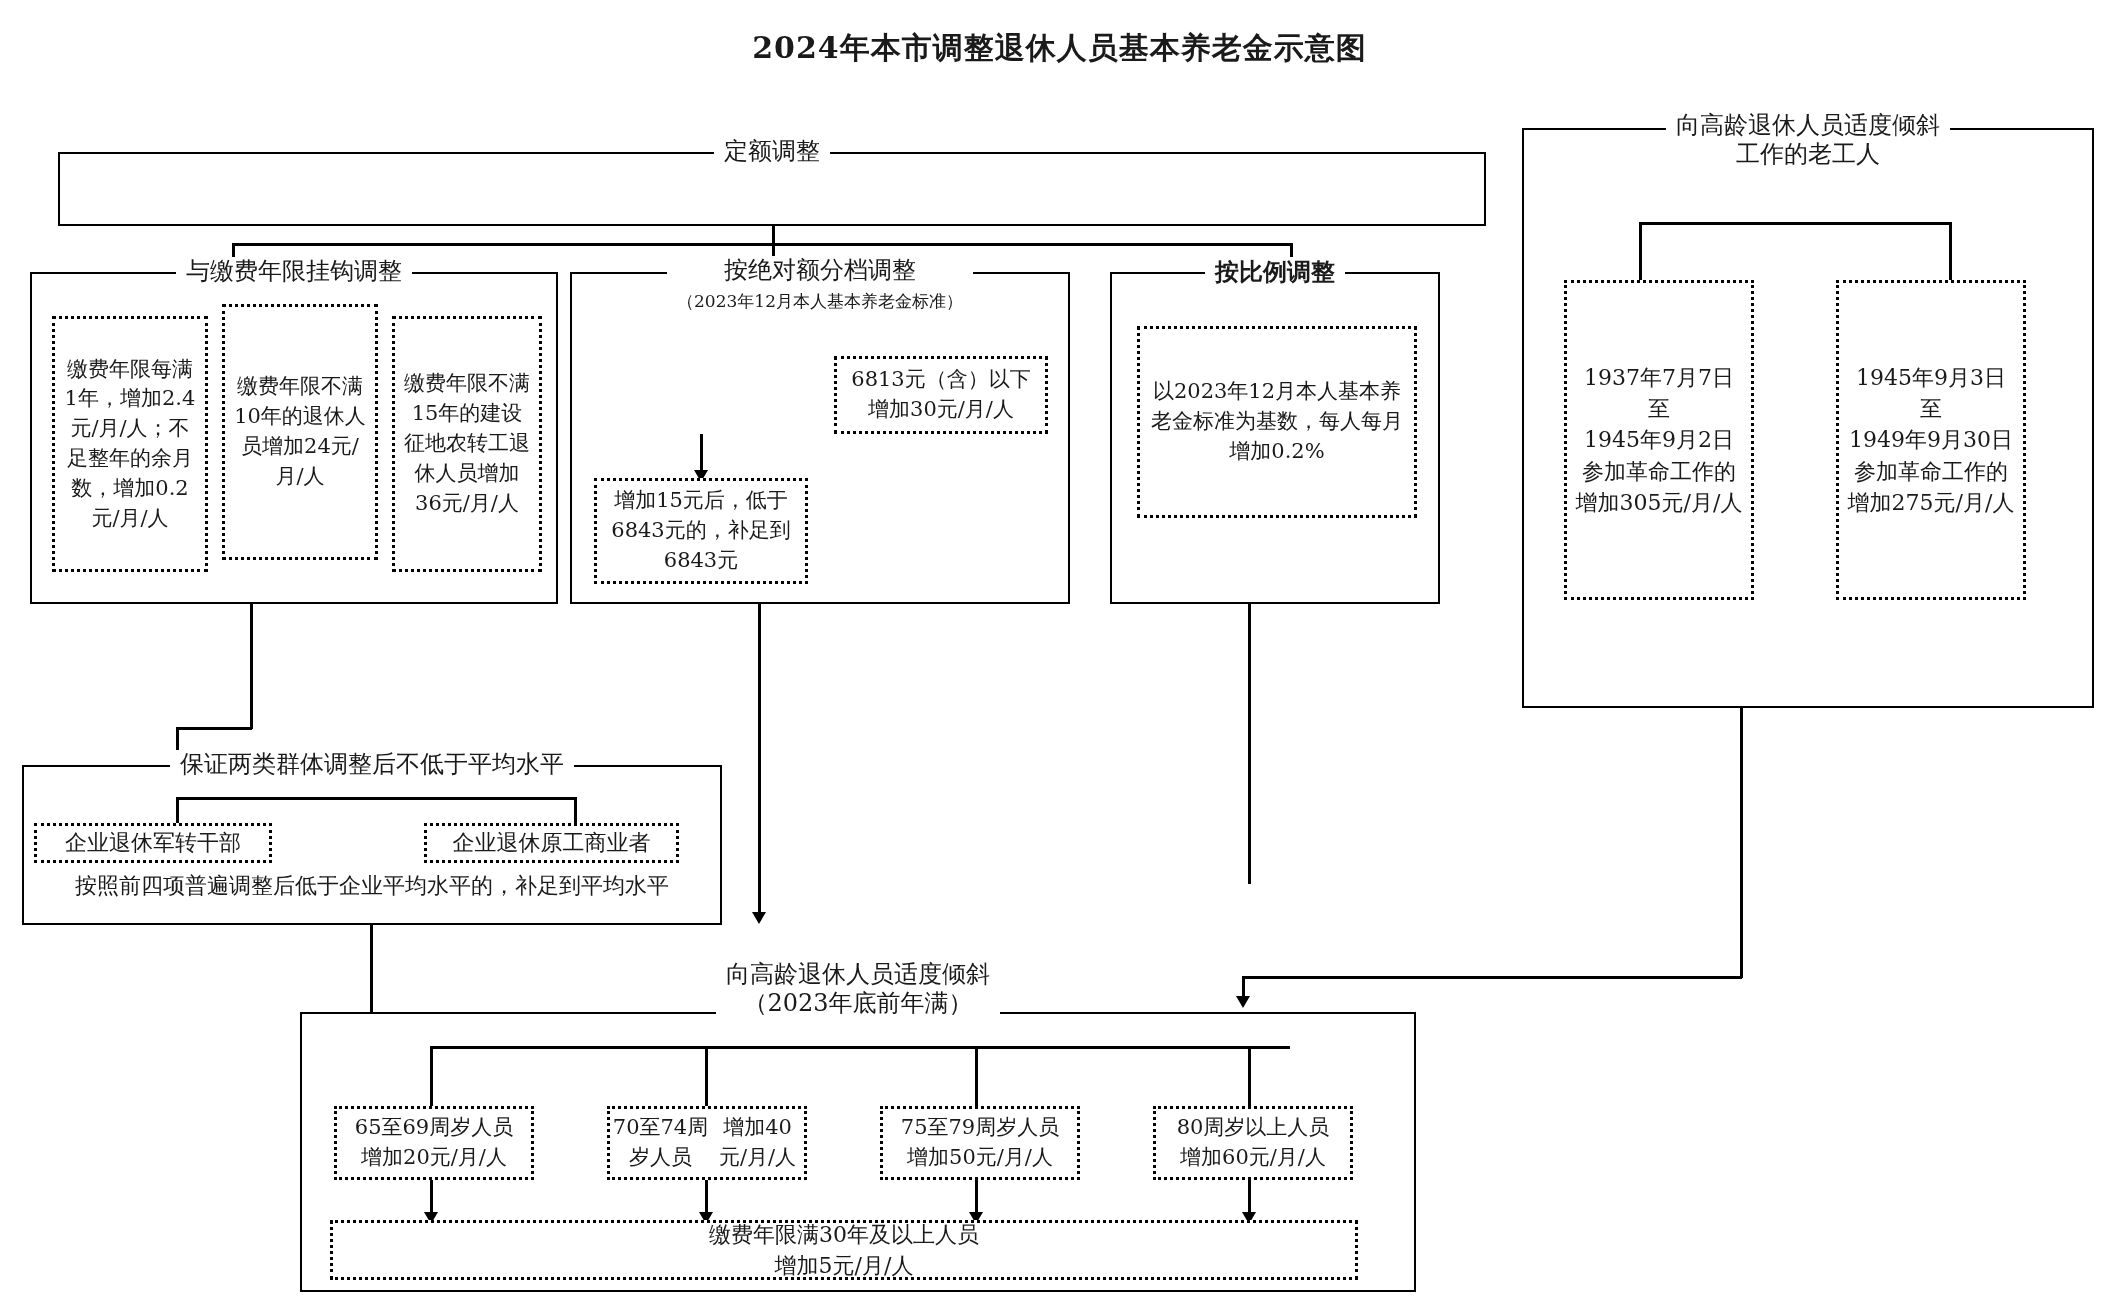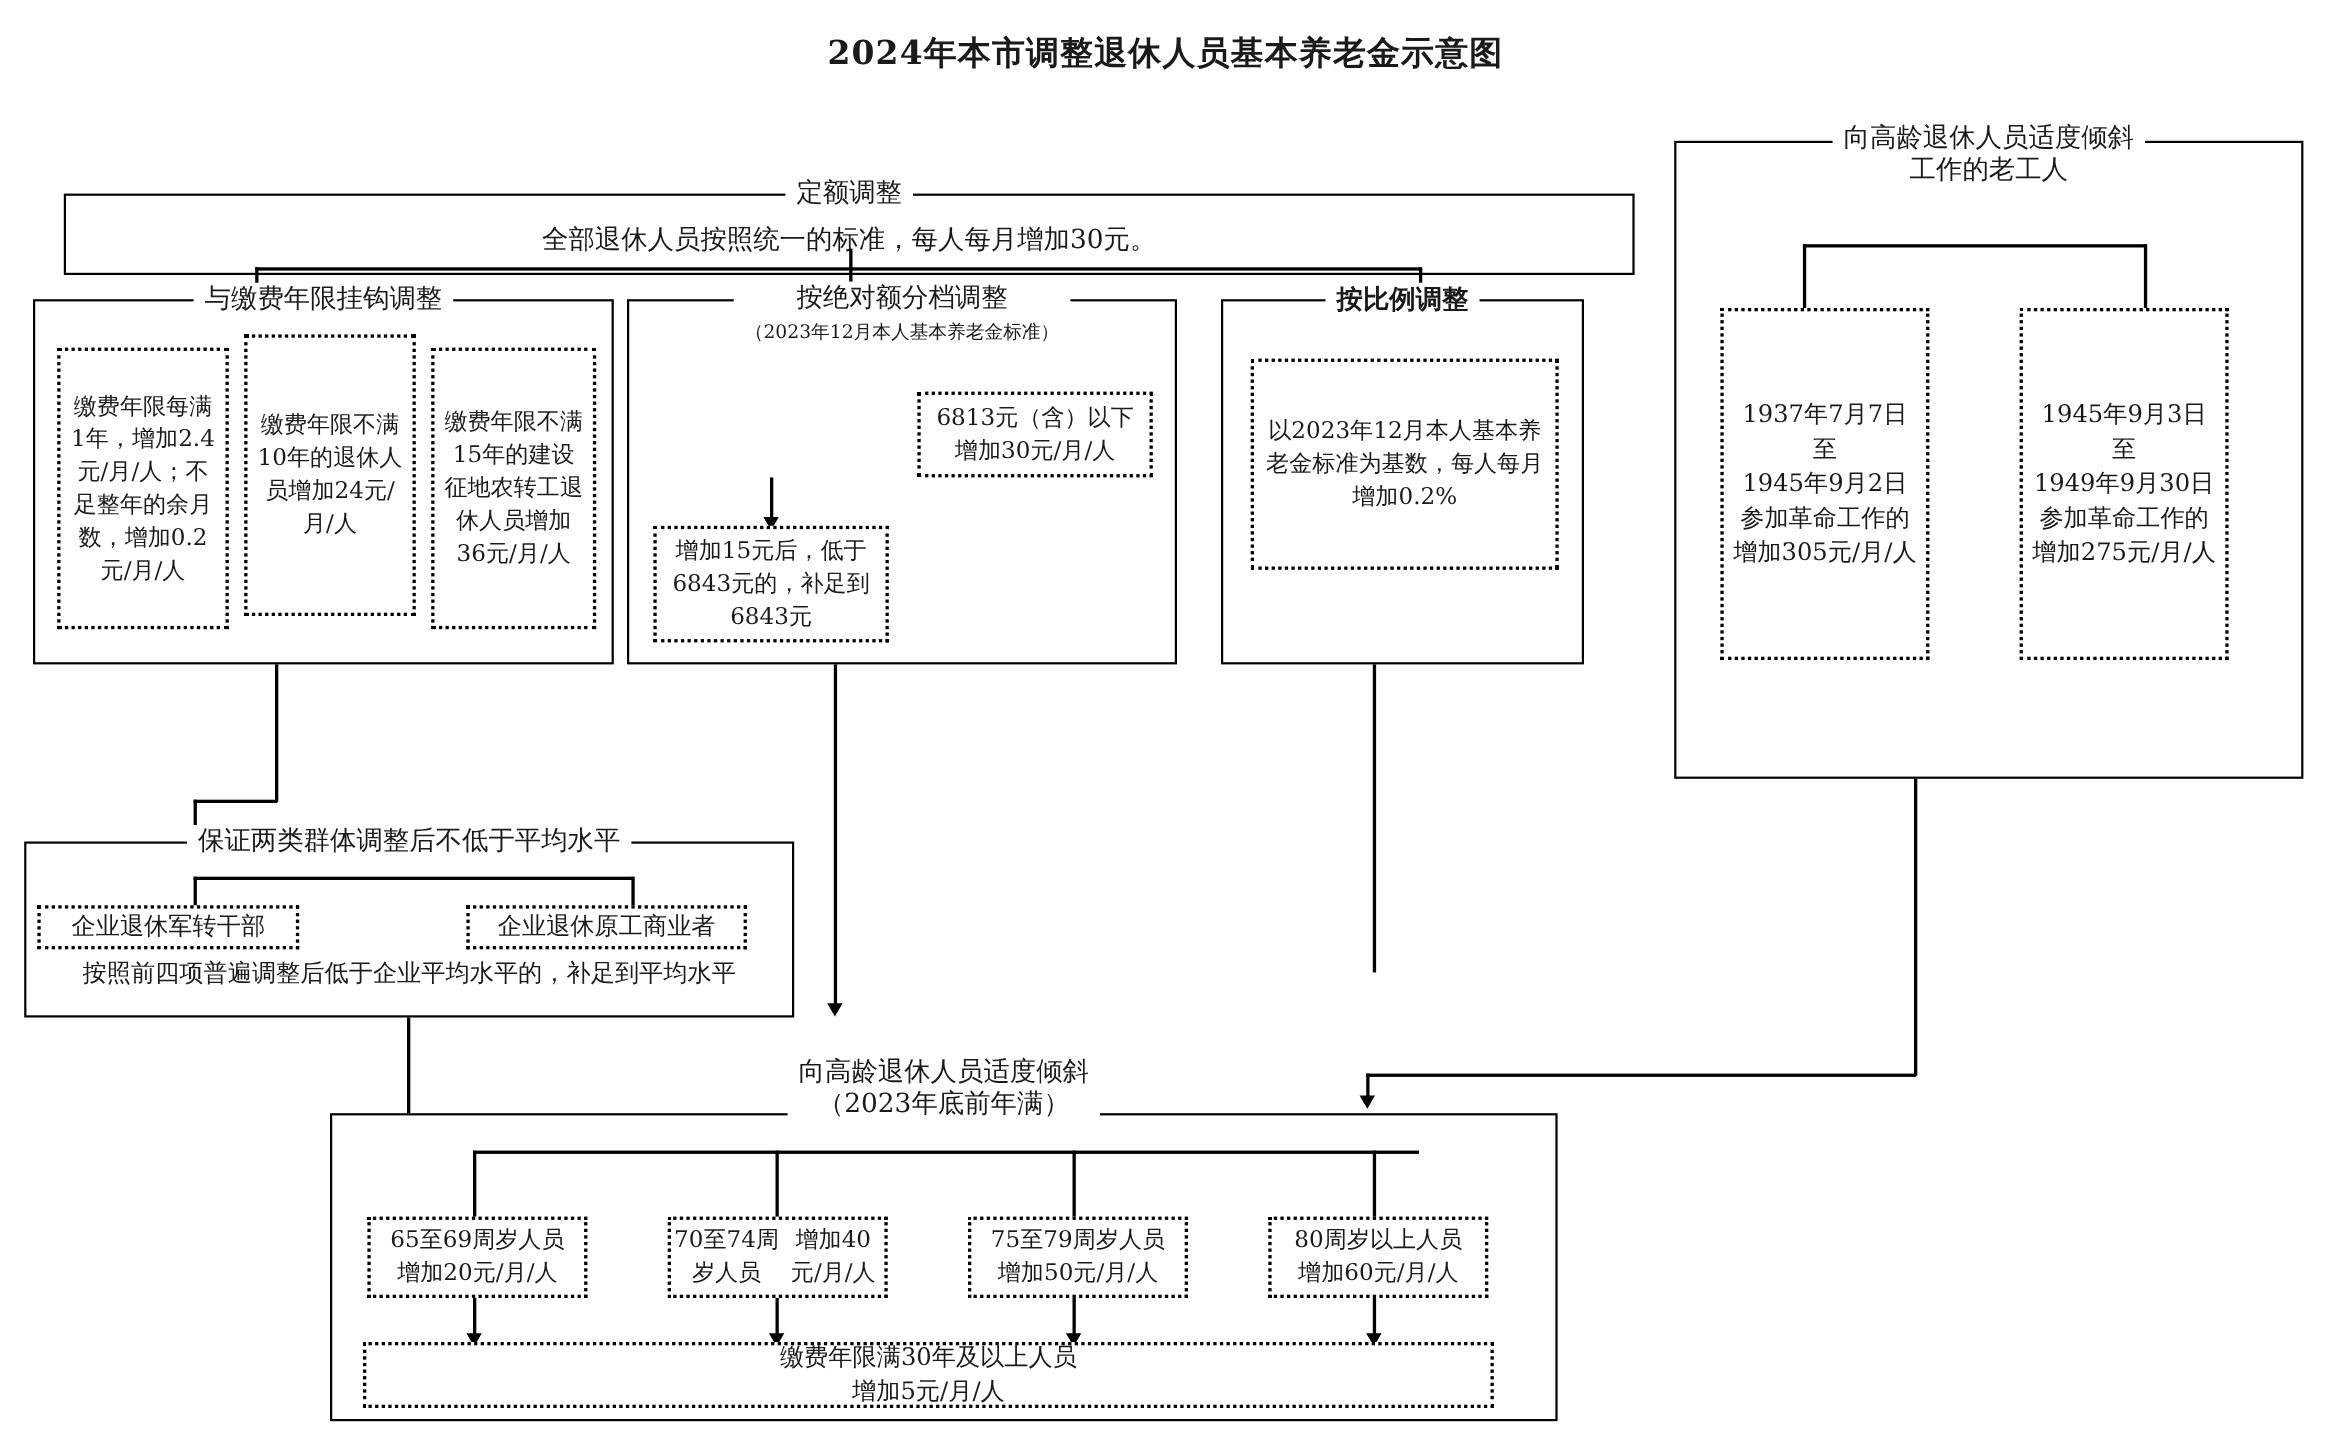--- a/index.html
+++ b/index.html
@@ -28,23 +28,22 @@
          border-right:7px solid transparent;border-top:12px solid #000;} .fs21{font-size:21px;} .fs22{font-size:22px;}
   .fs23{font-size:17px;} .fs24{font-size:24px;} .fs30{font-size:30px;}
 </style>
 </head>
 <body>
 
 <div id="page">
 
   <div class="abs title fs30" style="left:0;top:28px;width:2119px;">2024年本市调整退休人员基本养老金示意图</div>
 
-  <div class="group" style="left:58px;top:152px;width:1428px;height:74px;margin-top:24px;">
+  <div class="group" style="left:58px;top:152px;width:1428px;height:74px;">
     <div class="glabel fs24" style="top:-17px;left:50%;">定额调整</div>
-    <div class="plain fs24" style="left:0;top:23px;width:100%;">全部退休人员按照统一的标准，每人每月增加30元。</div>
   </div>
 
   <div class="vline" style="left:772px;top:226px;height:18px;"></div>
   <div class="hline" style="left:232px;top:243px;width:1060px;"></div>
   <div class="vline" style="left:232px;top:243px;height:25px;"></div>
   <div class="arrow" style="left:226px;top:266px;"></div>
   <div class="vline" style="left:772px;top:243px;height:25px;"></div>
   <div class="arrow" style="left:766px;top:266px;"></div>
   <div class="vline" style="left:1290px;top:243px;height:25px;"></div>
   <div class="arrow" style="left:1284px;top:266px;"></div>

